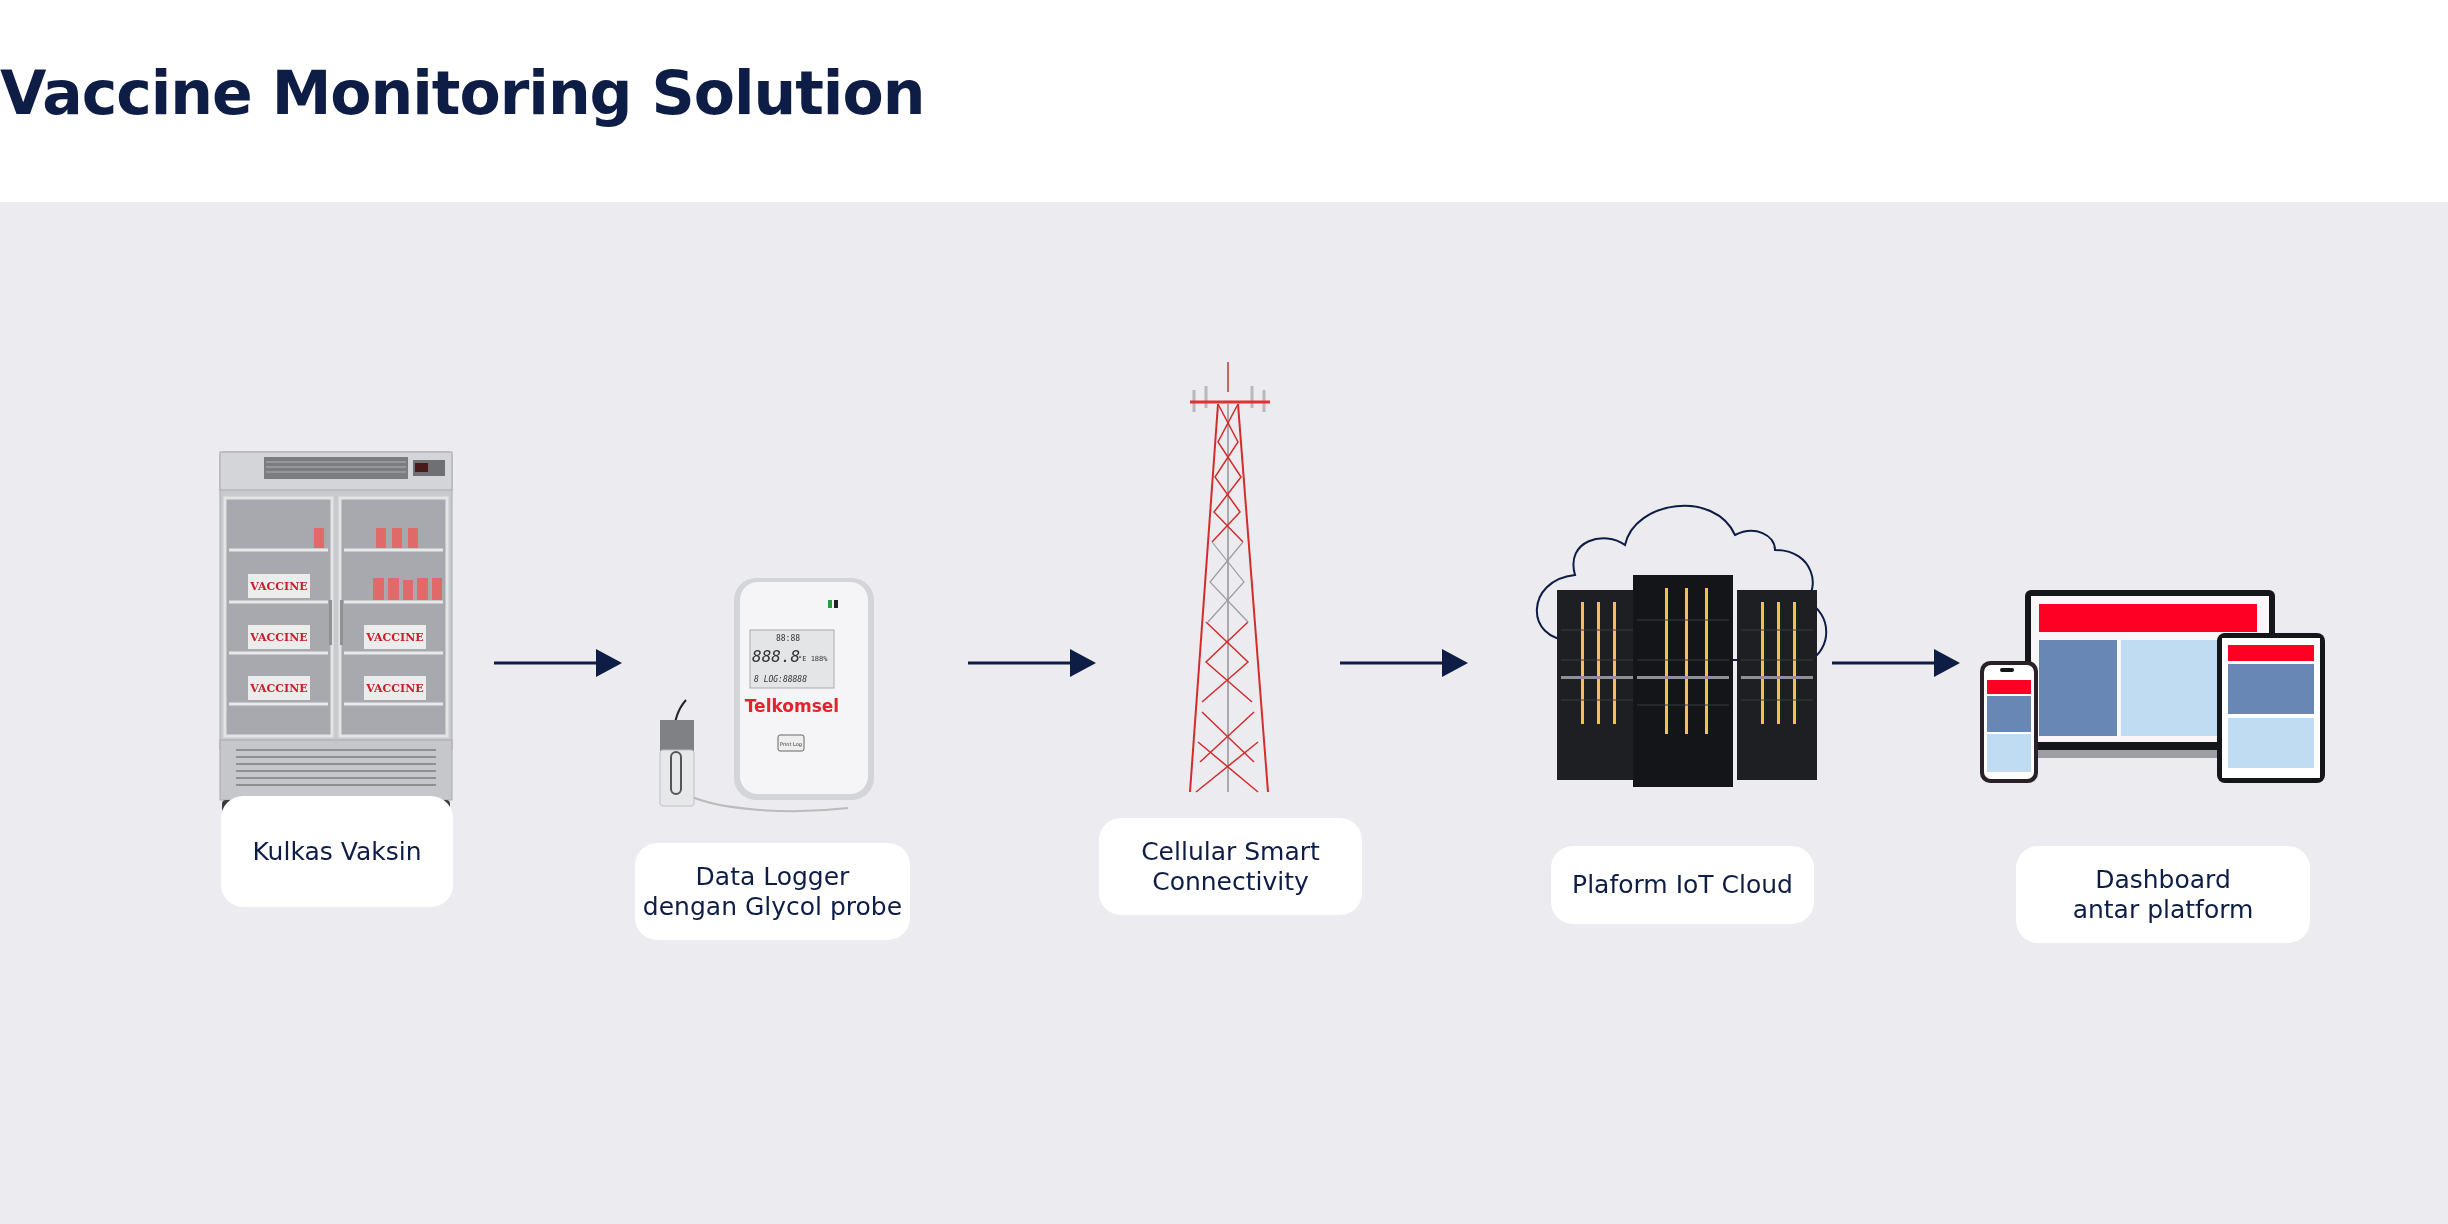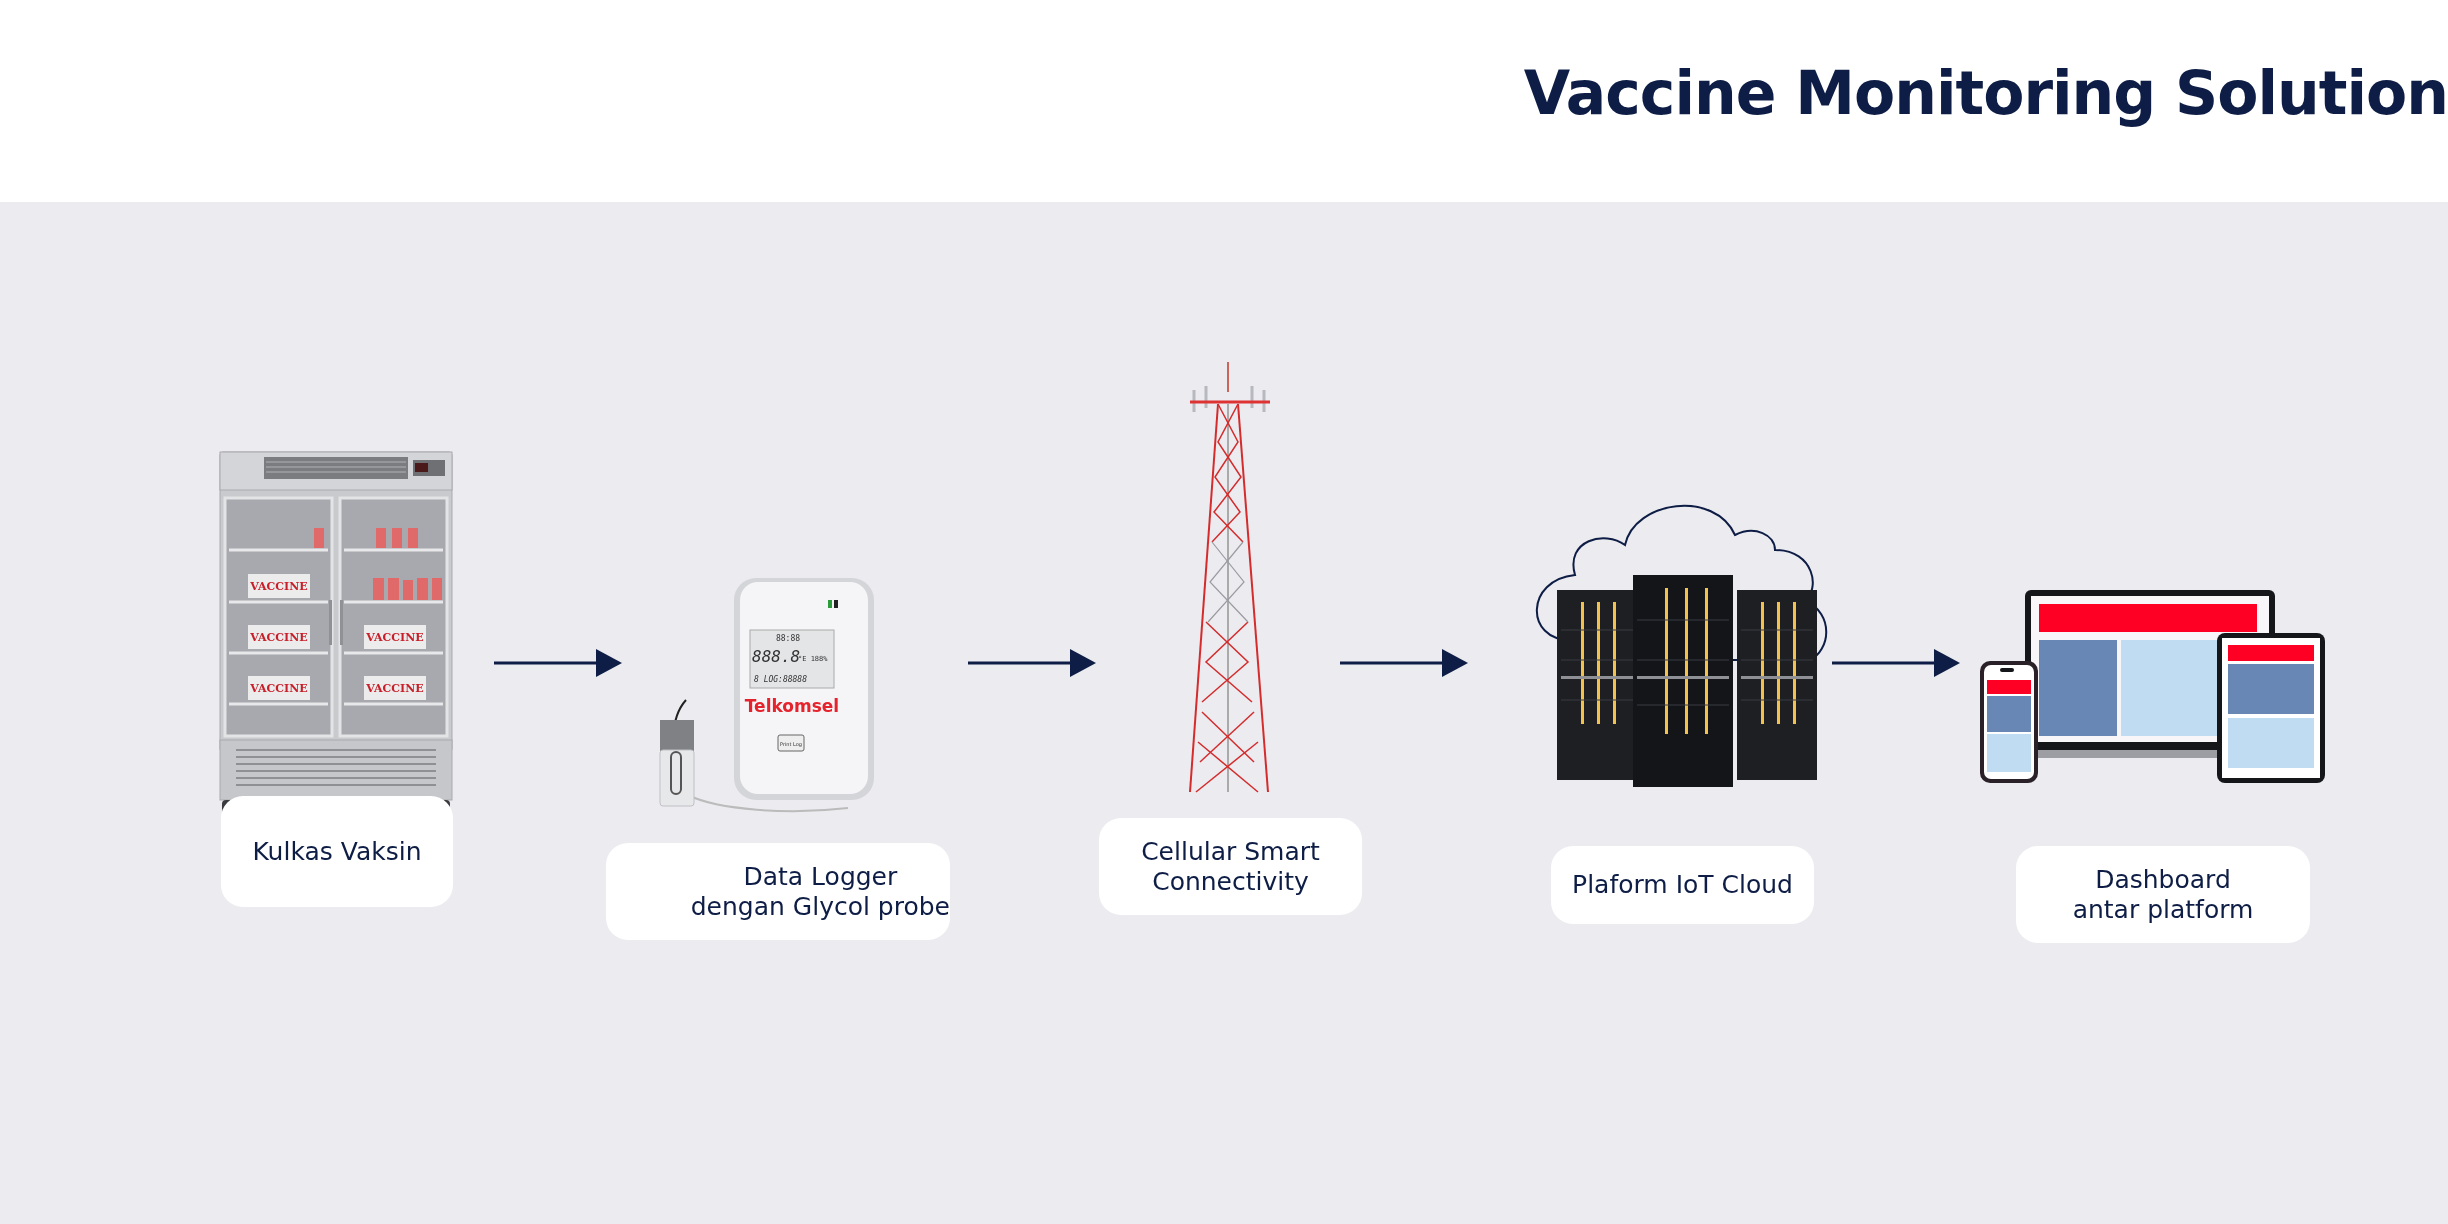--- a/index.html
+++ b/index.html
@@ -1,18 +1,18 @@
 <!DOCTYPE html>
 <html><head>
 <meta charset="utf-8">
 <style>
   html, body { margin:0; padding:0; }
   body { width:2448px; height:1224px; position:relative; overflow:hidden; background:#ECEBF0; font-family:"Liberation Sans", sans-serif; }
   .header { position:absolute; left:0; top:0; width:2448px; height:202px; background:#FFFFFF; }
-  .title { position:absolute; left:0; top:58px; width:2448px; text-align:right; font-family:"DejaVu Sans", sans-serif; font-weight:bold; font-size:60px; color:#0E1D45; letter-spacing:-1px; }
+  .title { position:absolute; left:0; top:58px; width:2448px; text-align:left; font-family:"DejaVu Sans", sans-serif; font-weight:bold; font-size:60px; color:#0E1D45; letter-spacing:-1px; }
   .label-card { position:absolute; background:#FFFFFF; border-radius:22px; display:flex; align-items:center; justify-content:center; text-align:center; }
   .label-card span { font-family:"DejaVu Sans", sans-serif; font-size:25px; line-height:30px; color:#0E1D45; white-space:pre-line; }
   .illus { position:absolute; }
   .arrow { position:absolute; }
 </style>
 </head>
 <body>
 
 <div class="header">
   <div class="title">Vaccine Monitoring Solution</div>
@@ -198,21 +198,21 @@
     <polygon points="102,1 128,15 102,29" fill="#0E1D45"></polygon>
 </svg>
 <svg class="arrow" style="left:1832px;top:648px" width="130" height="30" viewBox="0 0 130 30">
   <line x1="0" y1="15" x2="104" y2="15" stroke="#0E1D45" stroke-width="3"></line>
     <polygon points="102,1 128,15 102,29" fill="#0E1D45"></polygon>
 </svg>
 
 <div class="label-card" style="left:221px;top:796px;width:232px;height:111px;">
   <span>Kulkas Vaksin</span>
 </div>
-<div class="label-card" style="left:606px;top:843px;width:344px;height:97px;justify-content:flex-end;">
+<div class="label-card" style="left:635px;top:843px;width:275px;height:97px;">
   <span>Data Logger
 dengan Glycol probe</span>
 </div>
 <div class="label-card" style="left:1099px;top:818px;width:263px;height:97px;">
   <span>Cellular Smart
 Connectivity</span>
 </div>
 <div class="label-card" style="left:1551px;top:846px;width:263px;height:78px;">
   <span>Plaform IoT Cloud</span>
 </div>

